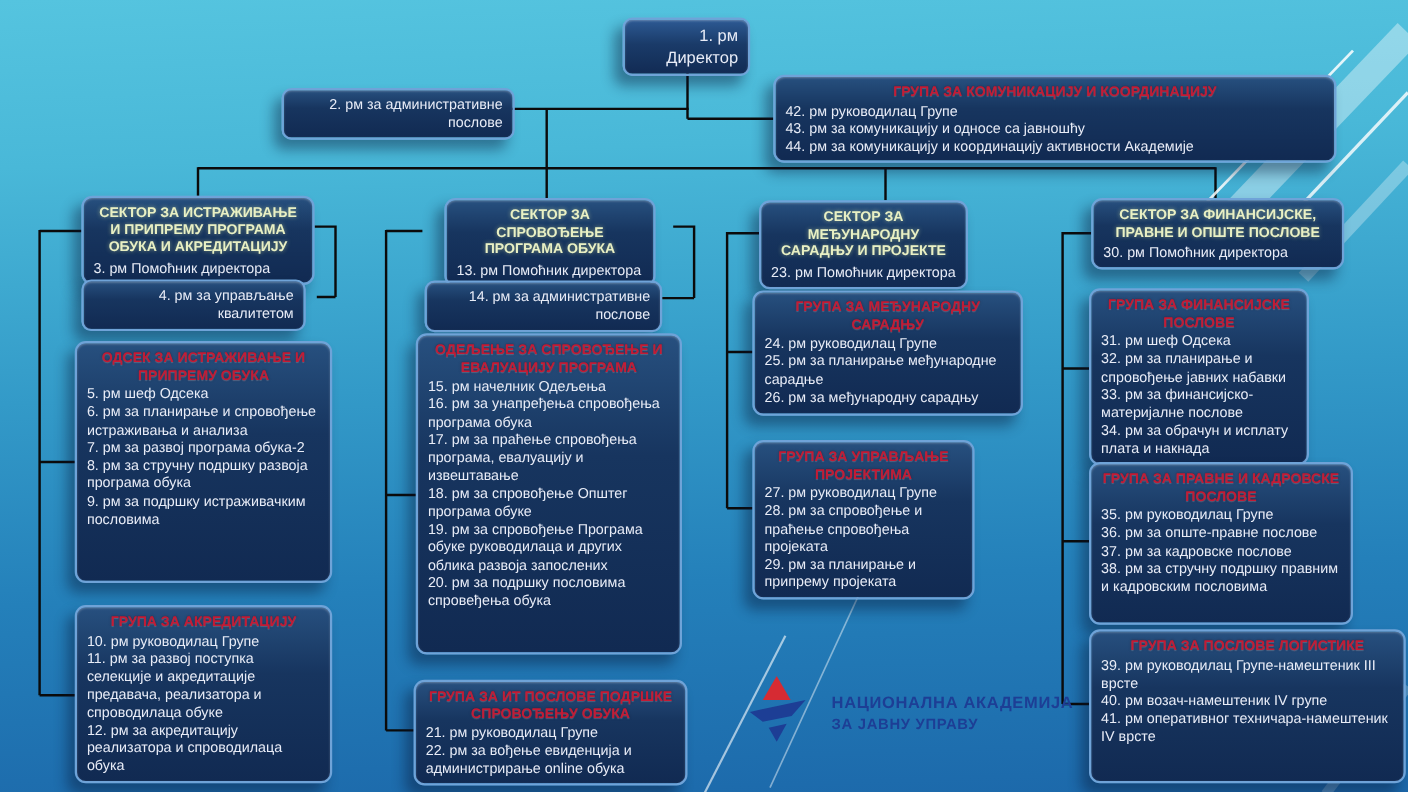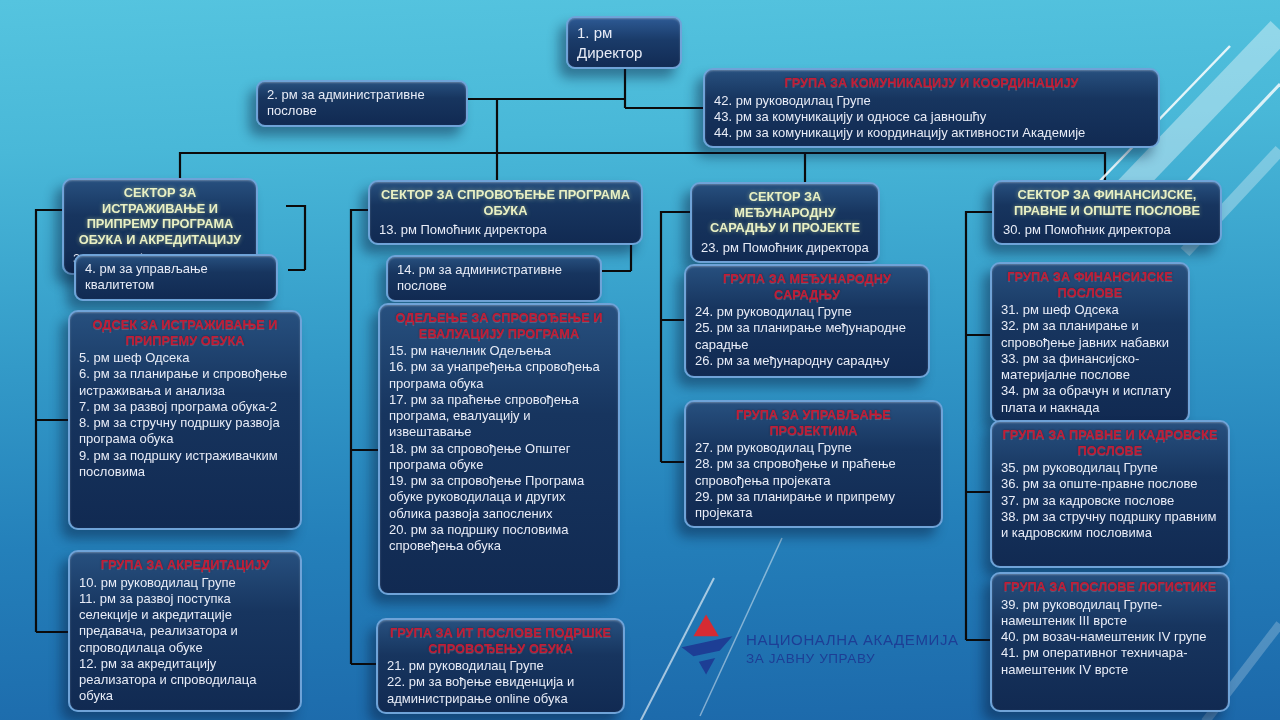--- a/index.html
+++ b/index.html
@@ -9,34 +9,34 @@
     background:linear-gradient(178deg,#55c4df 0%,#49b8d8 20%,#339ac8 48%,#2480ba 72%,#1c68aa 100%);
   }
   svg.overlay{position:absolute;left:0;top:0;width:1280px;height:720px;pointer-events:none;}
   .box{
     position:absolute;box-sizing:border-box;
     background:linear-gradient(180deg,#27507f 0%,#17355f 38%,#112a52 100%);
     border:2px solid #6fa3d8;border-radius:10px;
     box-shadow:-7px 9px 12px rgba(8,22,52,.42), inset 0 1px 2px rgba(255,255,255,.28);
     padding:5px 9px;color:#e8ecf7;font-size:13px;line-height:1.25;
   }
-  .center{text-align:left;display:flex;flex-direction:column;justify-content:center;}
+  .center{text-align:right;display:flex;flex-direction:column;justify-content:center;}
   .stitle{color:#e9f0c4;font-weight:bold;text-align:center;font-size:12.8px;line-height:1.22;
           text-shadow:0 0 4px rgba(222,238,160,.55);}
   .ssub{margin-top:4px;font-size:13px;}
   .gtitle{color:#c41b35;font-weight:bold;text-align:center;font-size:12.8px;line-height:1.22;
           text-shadow:0 1px 1px rgba(255,255,255,.22),0 0 2px rgba(60,0,10,.6);margin-bottom:2px;}
   .item{margin:0;}
   .director-box{
     background:linear-gradient(180deg,#2d5a94 0%,#1a3b69 45%,#122b54 100%);
     border-radius:9px;font-size:15px;line-height:1.3;
   }
   .small-box{border-radius:9px;}
   .logo{position:absolute;left:678px;top:610px;display:flex;align-items:center;gap:10px;}
-  .logo-text{color:#1d3e95;font-weight:normal;line-height:1.3;letter-spacing:.6px;}
+  .logo-text{color:#1d3e95;font-weight:bold;line-height:1.3;letter-spacing:.6px;margin-left:10px;}
   .logo-text .l1{font-size:15px;}
   .logo-text .l2{font-size:13.5px;}
 </style>
 </head>
 <body>
 
 <div class="stage">
 
   <svg class="overlay">
     <g stroke="#0b0b0b" stroke-width="2.2" fill="none">
@@ -69,28 +69,28 @@
 
   <div class="box director-box center" style="left:566px;top:16px;width:116px;min-height:44px">
     <div>1. рм</div>
     <div>Директор</div>
   </div>
 
   <div class="box small-box center" style="left:256px;top:80px;width:212px;min-height:38px">
     <div>2. рм за административне послове</div>
   </div>
 
-  <div class="box" style="left:703px;top:68px;width:457px;min-height:72px">
+  <div class="box" style="left:703px;top:68px;width:512px;min-height:72px">
     <div class="gtitle">ГРУПА ЗА КОМУНИКАЦИЈУ И КООРДИНАЦИЈУ</div>
     <div class="item">42. рм руководилац Групе</div>
     <div class="item">43. рм за комуникацију и односе са јавношћу</div>
     <div class="item">44. рм за комуникацију и координацију активности Академије</div>
   </div>
 
-  <div class="box" style="left:62px;top:178px;width:196px;min-height:64px">
+  <div class="box" style="left:74px;top:178px;width:212px;min-height:64px">
     <div class="stitle">СЕКТОР ЗА ИСТРАЖИВАЊЕ И ПРИПРЕМУ ПРОГРАМА ОБУКА И АКРЕДИТАЦИЈУ</div>
     <div class="ssub">3. рм Помоћник директора</div>
   </div>
 
   <div class="box small-box center" style="left:74px;top:254px;width:204px;min-height:36px">
     <div>4. рм за управљање квалитетом</div>
   </div>
 
   <div class="box" style="left:68px;top:310px;width:234px;min-height:220px">
     <div class="gtitle">ОДСЕК ЗА ИСТРАЖИВАЊЕ И ПРИПРЕМУ ОБУКА</div>
@@ -101,21 +101,21 @@
     <div class="item">9. рм за подршку истраживачким пословима</div>
   </div>
 
   <div class="box" style="left:68px;top:550px;width:234px;min-height:162px">
     <div class="gtitle">ГРУПА ЗА АКРЕДИТАЦИЈУ</div>
     <div class="item">10. рм руководилац Групе</div>
     <div class="item">11. рм за развој поступка селекције и акредитације предавача, реализатора и спроводилаца обуке</div>
     <div class="item">12. рм за акредитацију реализатора и спроводилаца обука</div>
   </div>
 
-  <div class="box" style="left:368px;top:180px;width:275px;min-height:62px">
+  <div class="box" style="left:404px;top:180px;width:192px;min-height:62px">
     <div class="stitle">СЕКТОР ЗА СПРОВОЂЕЊЕ ПРОГРАМА ОБУКА</div>
     <div class="ssub">13. рм Помоћник директора</div>
   </div>
 
   <div class="box small-box center" style="left:386px;top:255px;width:216px;min-height:36px">
     <div>14. рм за административне послове</div>
   </div>
 
   <div class="box" style="left:378px;top:303px;width:242px;min-height:292px">
     <div class="gtitle">ОДЕЉЕЊЕ ЗА СПРОВОЂЕЊЕ И ЕВАЛУАЦИЈУ ПРОГРАМА</div>
@@ -138,21 +138,21 @@
     <div class="ssub">23. рм Помоћник директора</div>
   </div>
 
   <div class="box" style="left:684px;top:264px;width:246px;min-height:114px">
     <div class="gtitle">ГРУПА ЗА МЕЂУНАРОДНУ САРАДЊУ</div>
     <div class="item">24. рм руководилац Групе</div>
     <div class="item">25. рм за планирање међународне сарадње</div>
     <div class="item">26. рм за међународну сарадњу</div>
   </div>
 
-  <div class="box" style="left:684px;top:400px;width:259px;min-height:128px">
+  <div class="box" style="left:684px;top:400px;width:202px;min-height:128px">
     <div class="gtitle">ГРУПА ЗА УПРАВЉАЊЕ ПРОЈЕКТИМА</div>
     <div class="item">27. рм руководилац Групе</div>
     <div class="item">28. рм за спровођење и праћење спровођења пројеката</div>
     <div class="item">29. рм за планирање и припрему пројеката</div>
   </div>
 
   <div class="box" style="left:992px;top:180px;width:230px;min-height:64px">
     <div class="stitle">СЕКТОР ЗА ФИНАНСИЈСКЕ, ПРАВНЕ И ОПШТЕ ПОСЛОВЕ</div>
     <div class="ssub">30. рм Помоћник директора</div>
   </div>
@@ -166,21 +166,21 @@
   </div>
 
   <div class="box" style="left:990px;top:420px;width:240px;min-height:148px">
     <div class="gtitle">ГРУПА ЗА ПРАВНЕ И КАДРОВСКЕ ПОСЛОВЕ</div>
     <div class="item">35. рм руководилац Групе</div>
     <div class="item">36. рм за опште-правне послове</div>
     <div class="item">37. рм за кадровске послове</div>
     <div class="item">38. рм за стручну подршку правним и кадровским пословима</div>
   </div>
 
-  <div class="box" style="left:990px;top:572px;width:240px;min-height:140px">
+  <div class="box" style="left:990px;top:572px;width:288px;min-height:140px">
     <div class="gtitle">ГРУПА ЗА ПОСЛОВЕ ЛОГИСТИКЕ</div>
     <div class="item">39. рм руководилац Групе-намештеник III врсте</div>
     <div class="item">40. рм возач-намештеник IV групе</div>
     <div class="item">41. рм оперативног техничара-намештеник IV врсте</div>
   </div>
 
   <div class="logo">
     <svg width="58" height="78" viewBox="0 0 64 84">
       <polygon points="31,4 45,28 17,28" fill="#d62b33"></polygon>
       <polygon points="4,40 60,28 46,44 17,50" fill="#1d3e95"></polygon>

